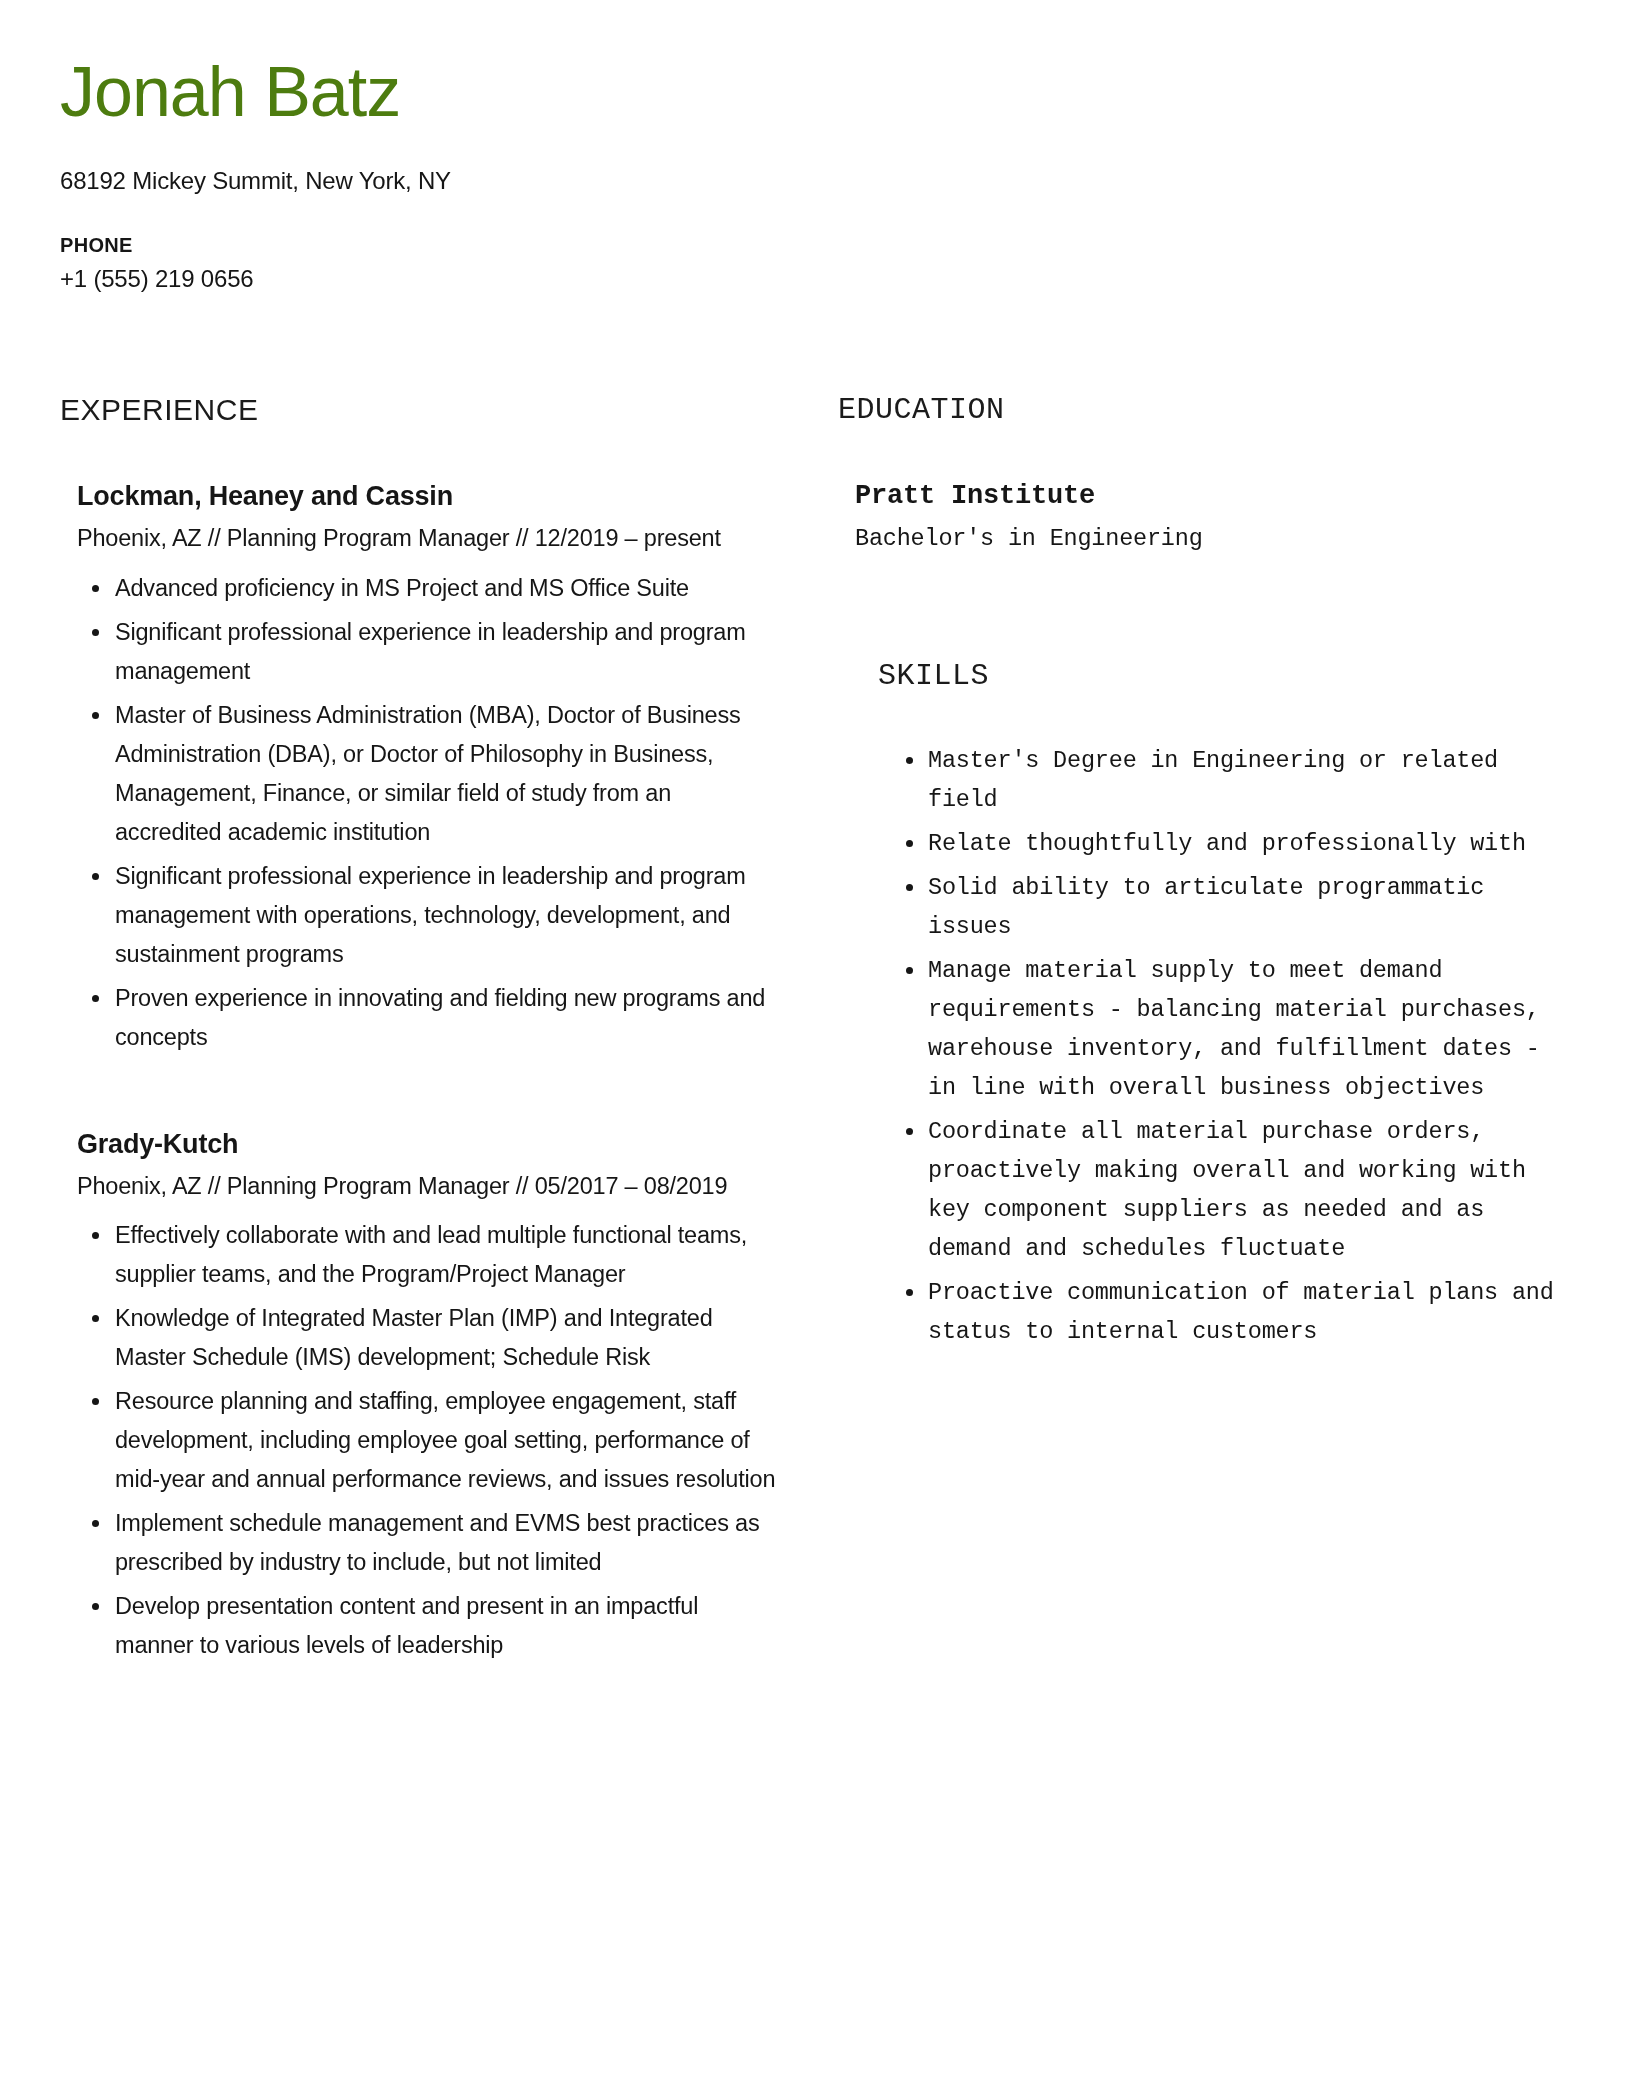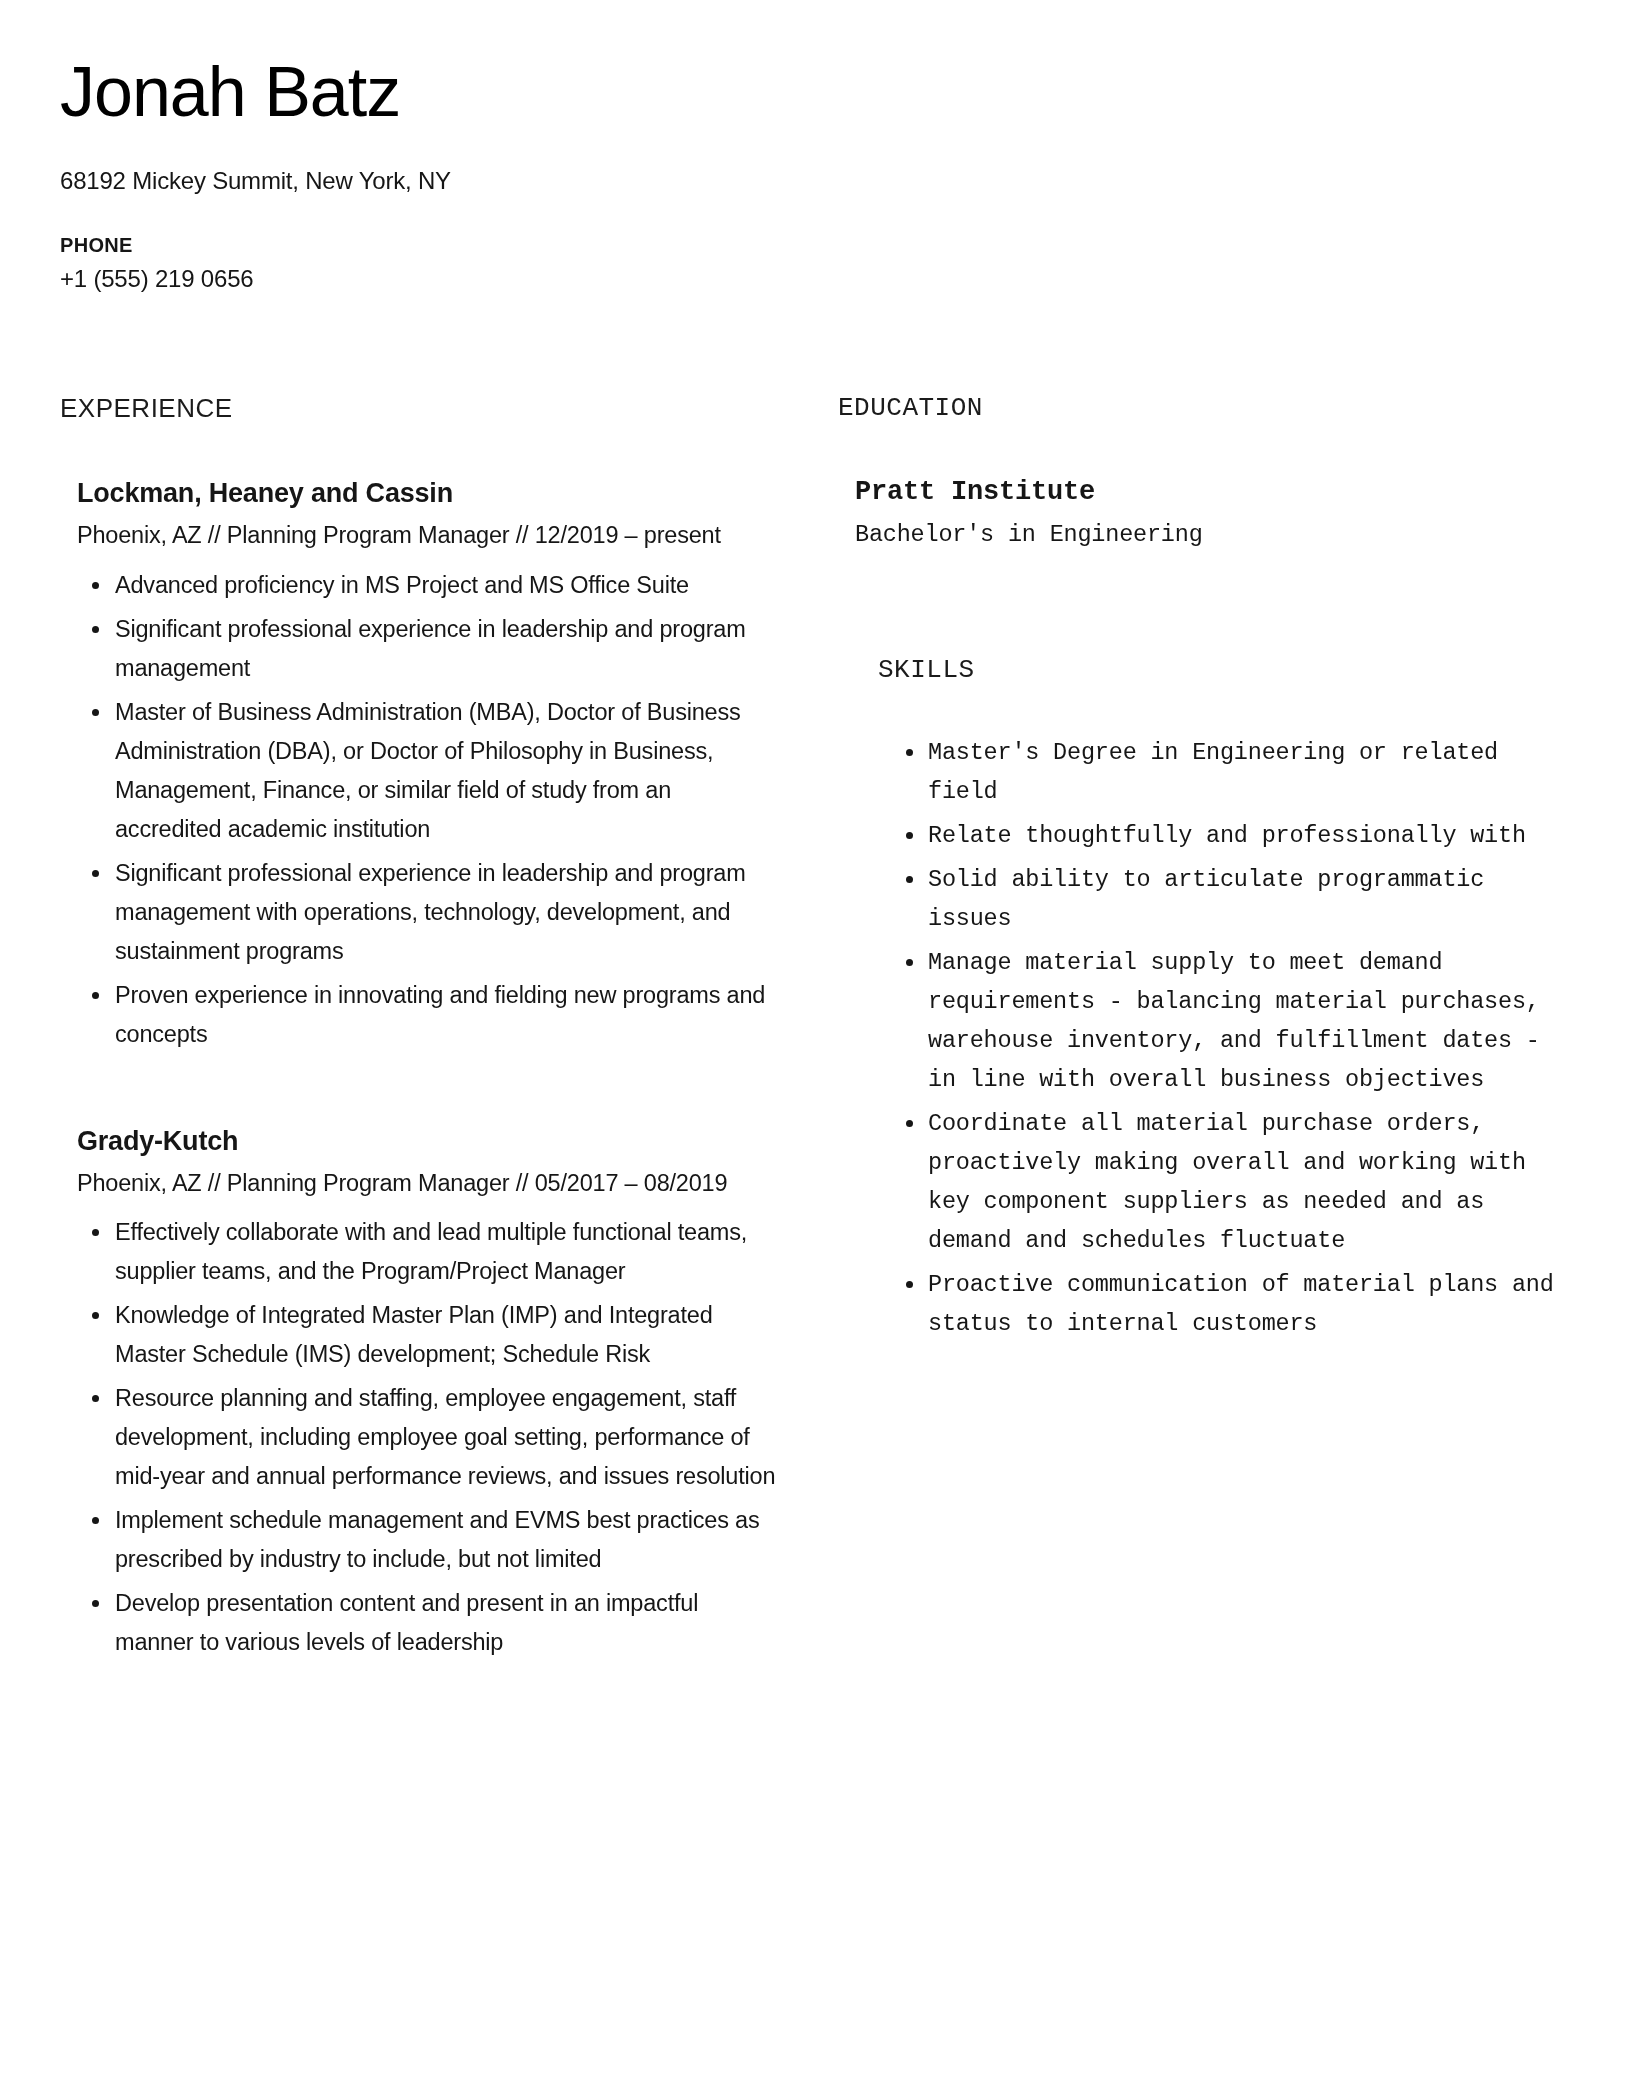--- a/index.html
+++ b/index.html
@@ -16,21 +16,21 @@
     overflow: hidden;
     letter-spacing: -0.2px;
   }
 
   
   .name {
     font-size: 70px;
     font-weight: 400;
     letter-spacing: -1px;
     line-height: 1.15;
-    color: #000000;
+    color: #4d7c0f;
   }
   .address {
     margin-top: 32px;
     font-size: 24px;
     line-height: 1.3;
   }
   .phone-label {
     margin-top: 38px;
     font-size: 20px;
     font-weight: 700;
@@ -44,21 +44,21 @@
   
   .columns {
     display: flex;
     margin-top: 100px;
     align-items: flex-start;
   }
   .col-left  { width: 718px; flex: 0 0 718px; margin-right: 60px; }
   .col-right { flex: 1 1 auto; min-width: 0; font-family: Liberation Mono, monospace; }
 
   .section-title {
-    font-size: 26px;
+    font-size: 30px;
     font-weight: 400;
     letter-spacing: 0.5px;
     color: #1b1b1b;
     margin-bottom: 52px;
   }
 
   
   .entry { padding-left: 17px; }
   .entry + .entry { margin-top: 70px; }
 

